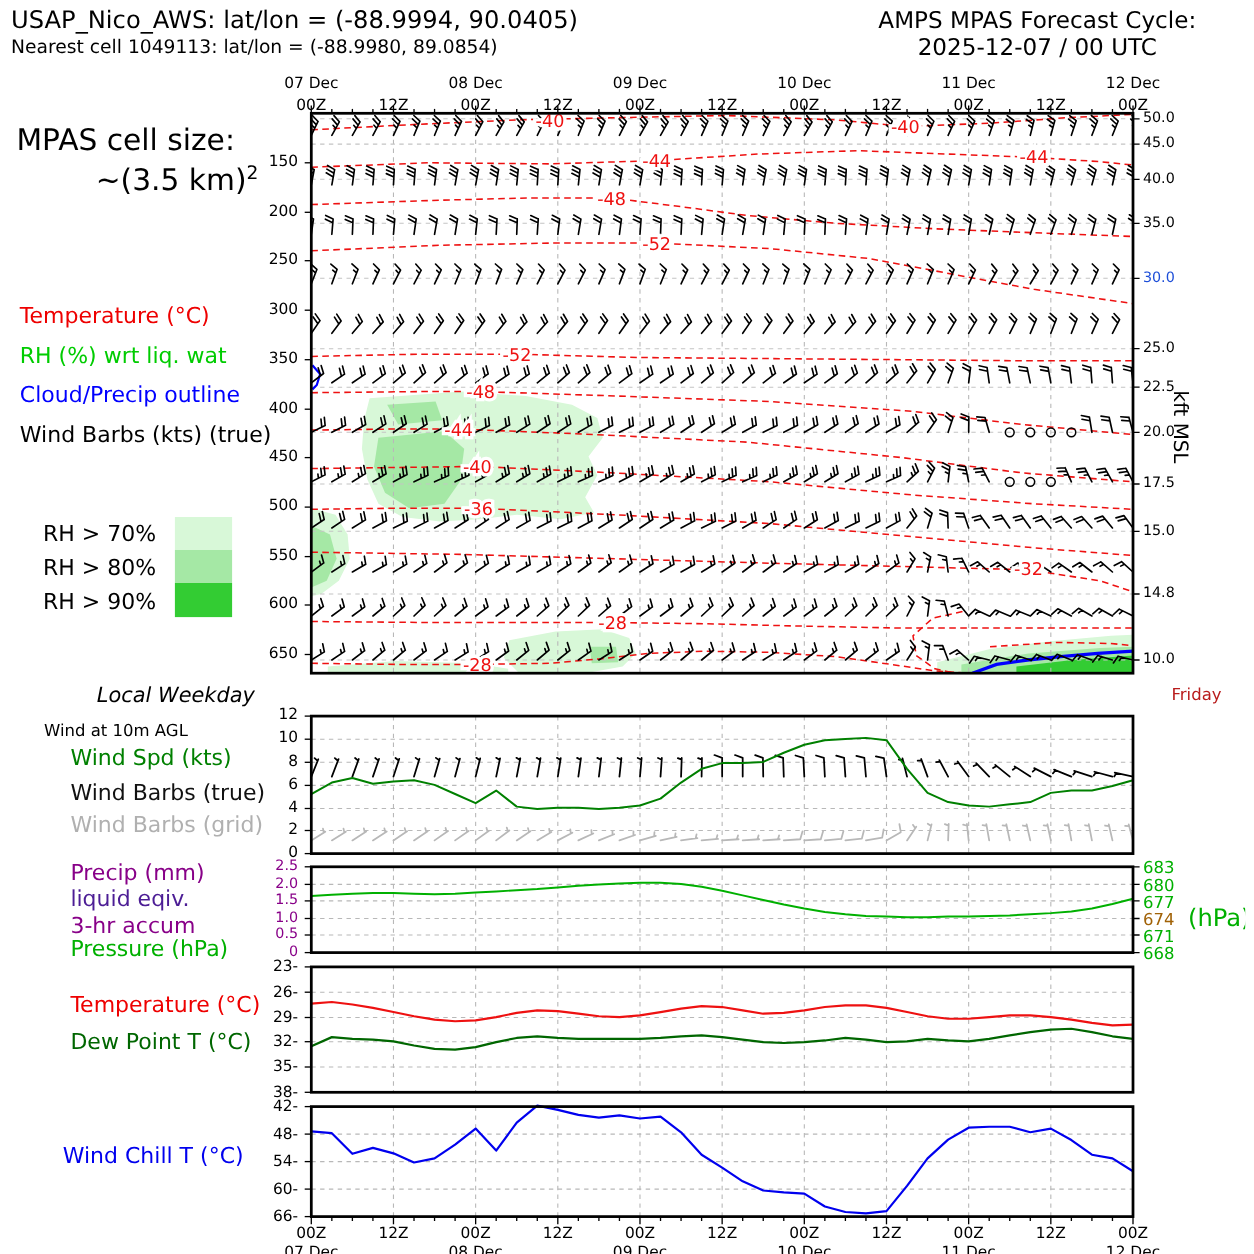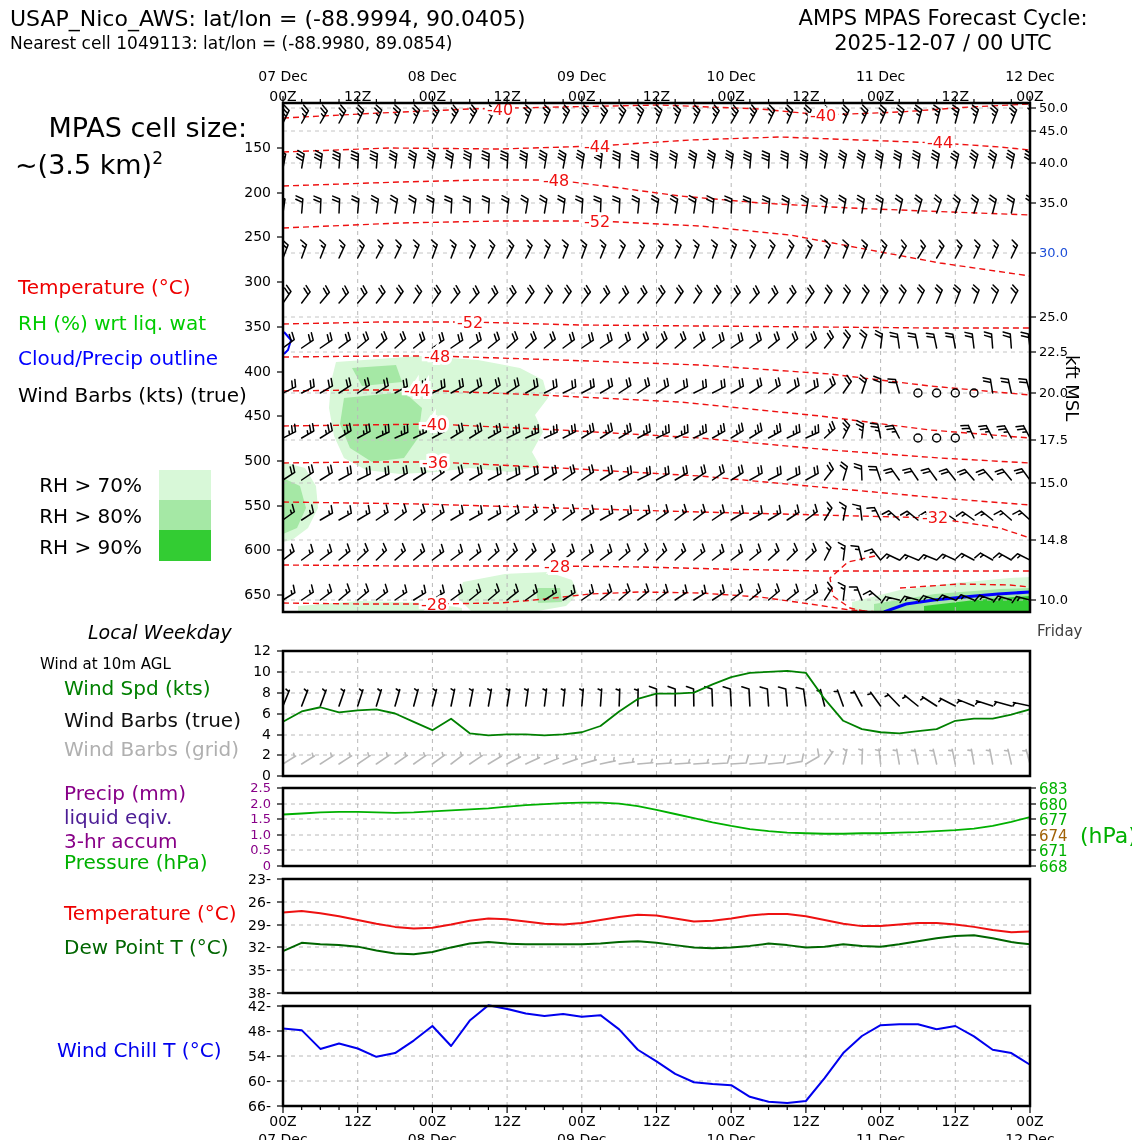--- a/index.html
+++ b/index.html
@@ -26,22 +26,22 @@
 </head>
 <body>
 
 <div id="page">
 
   <div class="abs hdr1" style="left:10px;top:6px;">USAP_Nico_AWS: lat/lon = (-88.9994, 90.0405)</div>
   <div class="abs hdr2" style="left:10px;top:33px;">Nearest cell 1049113: lat/lon = (-88.9980, 89.0854)</div>
   <div class="abs hdrR ctr" style="left:943px;top:6px;">AMPS MPAS Forecast Cycle:</div>
   <div class="abs hdrR ctr" style="left:943px;top:31px;">2025-12-07 / 00 UTC</div>
 
-  <div class="abs big" style="left:15px;top:112px;width:232px;text-align:right;">MPAS cell size:</div>
-  <div class="abs big" style="left:15px;top:148px;width:220px;text-align:left;"><span>~(3.5 km)</span><sup style="font-size:17px;">2</sup></div>
+  <div class="abs big" style="left:15px;top:112px;width:232px;text-align:left;">MPAS cell size:</div>
+  <div class="abs big" style="left:15px;top:148px;width:220px;text-align:right;"><span>~(3.5 km)</span><sup style="font-size:17px;">2</sup></div>
 
   <div class="abs side" style="left:18px;top:275px;color:#ee0000;">Temperature (°C)</div>
   <div class="abs side" style="left:18px;top:311px;color:#00cc00;">RH (%) wrt liq. wat</div>
   <div class="abs side" style="left:18px;top:346px;color:#0000ff;">Cloud/Precip outline</div>
   <div class="abs side" style="left:18px;top:383px;color:#000;">Wind Barbs (kts) (true)</div>
 
   <div class="abs side" style="left:12px;top:473px;width:130px;text-align:right;">RH &gt; 70%</div>
   <div class="abs side" style="left:12px;top:504px;width:130px;text-align:right;">RH &gt; 80%</div>
   <div class="abs side" style="left:12px;top:535px;width:130px;text-align:right;">RH &gt; 90%</div>
   <div class="abs" style="left:159px;top:470px;width:52px;height:30px;background:#d8f8d8;"></div>
@@ -59,21 +59,21 @@
   <div class="abs side" style="left:64px;top:829px;color:#880088;">3-hr accum</div>
   <div class="abs side" style="left:64px;top:850px;color:#00b000;">Pressure (hPa)</div>
 
   <div class="abs side" style="left:64px;top:901px;color:#ee0000;">Temperature (°C)</div>
   <div class="abs side" style="left:64px;top:935px;color:#006600;">Dew Point T (°C)</div>
   <div class="abs side" style="left:57px;top:1038px;color:#0000ee;">Wind Chill T (°C)</div>
 
   <div class="abs" style="left:1083px;top:355px;font-size:18px;transform:rotate(90deg);transform-origin:left top;">kft MSL</div>
   <div class="abs" style="left:1080px;top:811px;font-size:22px;color:#00b000;margin-top:12px;">(hPa)</div>
 
-  <div class="abs" id="friday-label" style="font-size: 15px; color: #404040; left: 1037px; top: 622px;">Friday</div>
+  <div class="abs" id="friday-label" style="font-size: 15px; color: #b91c1c; left: 1065px; top: 622px;">Friday</div>
 
   <div id="ticks">
       <span class="tick" style="left: 283px; top: 68px; color: rgb(0, 0, 0); transform: translateX(-50%);">07 Dec</span>
       <span class="tick" style="left: 283px; top: 88px; color: rgb(0, 0, 0); transform: translateX(-50%);">00Z</span>
       <span class="tick" style="left: 283px; top: 1131px; color: rgb(0, 0, 0); transform: translateX(-50%);">07 Dec</span>
       <span class="tick" style="left: 283px; top: 1113px; color: rgb(0, 0, 0); transform: translateX(-50%);">00Z</span>
       <span class="tick" style="left: 432.4px; top: 68px; color: rgb(0, 0, 0); transform: translateX(-50%);">08 Dec</span>
       <span class="tick" style="left: 432.4px; top: 88px; color: rgb(0, 0, 0); transform: translateX(-50%);">00Z</span>
       <span class="tick" style="left: 432.4px; top: 1131px; color: rgb(0, 0, 0); transform: translateX(-50%);">08 Dec</span>
       <span class="tick" style="left: 432.4px; top: 1113px; color: rgb(0, 0, 0); transform: translateX(-50%);">00Z</span>

